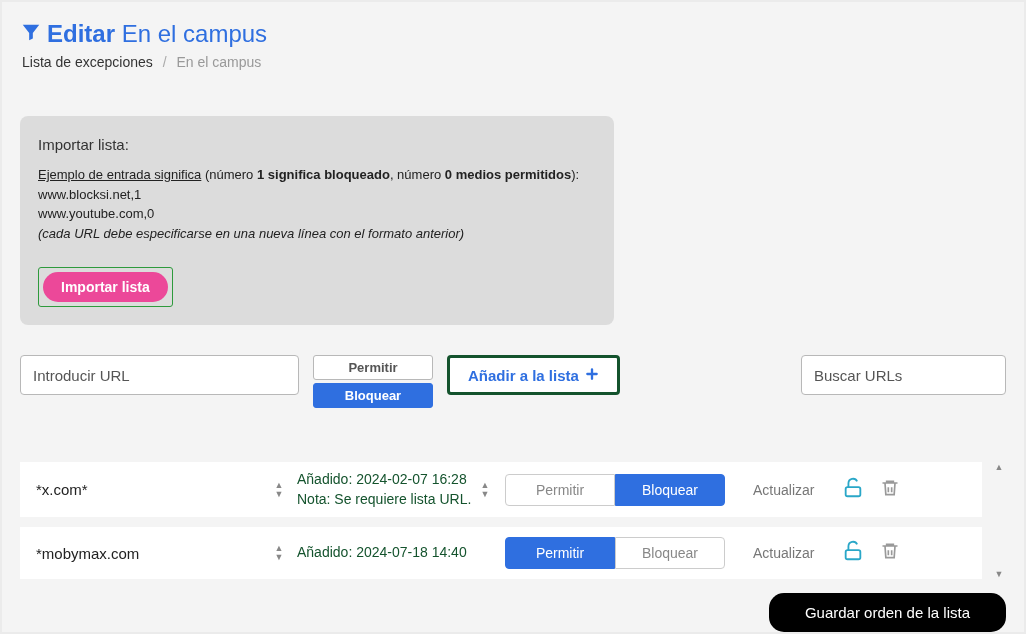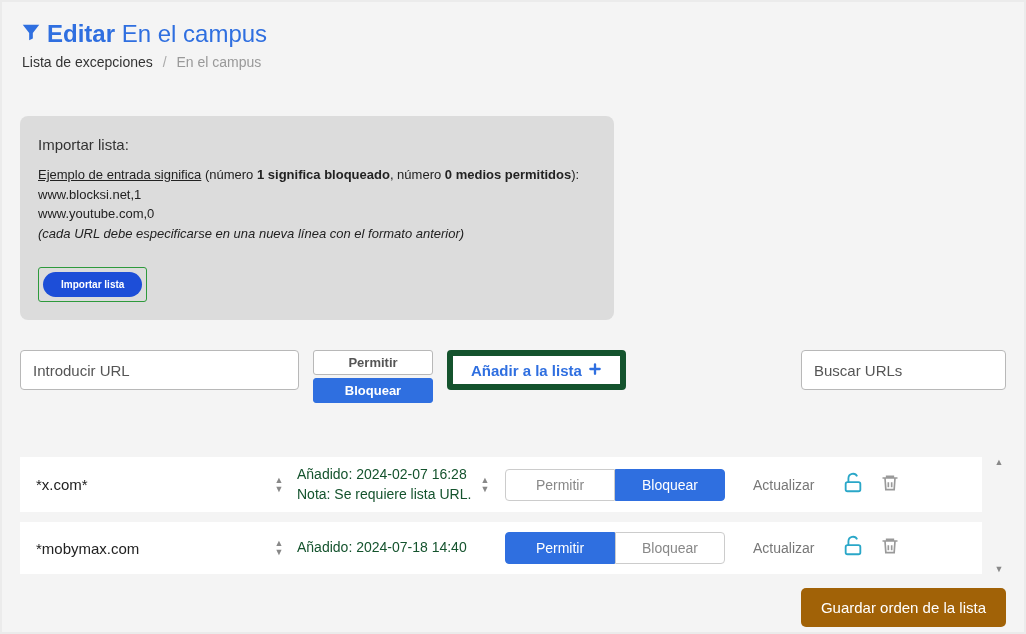--- a/index.html
+++ b/index.html
@@ -18,31 +18,31 @@
     .breadcrumb-current { color: #999; }
     
     .import-panel { background: #dcdcdc; border-radius: 8px; padding: 20px 18px 18px; width: 594px; margin-bottom: 30px; }
     .import-title { font-size: 15px; color: #333; margin-bottom: 12px; }
     .example-label { text-decoration: underline; color: #222; font-size: 13px; }
     .example-line { font-size: 13px; color: #222; line-height: 1.5; }
     .example-italic { font-style: italic; font-size: 13px; color: #222; line-height: 1.5; }
     .bold { font-weight: 700; }
     .import-btn-wrap { margin-top: 24px; }
     .import-btn-outline { border: 1px solid #2e9a3c; border-radius: 3px; padding: 4px; display: inline-block; }
-    .import-btn { background: #1d4ed8; color: #fff; border: none; border-radius: 20px; padding: 7px 18px; font-size: 10px; font-weight: 600; cursor: pointer; }
+    .import-btn { background: #ec4899; color: #fff; border: none; border-radius: 20px; padding: 7px 18px; font-size: 14px; font-weight: 600; cursor: pointer; }
     
     .controls-row { display: flex; align-items: flex-start; gap: 14px; margin-bottom: 54px; }
     .url-input { width: 279px; height: 40px; border: 1px solid #b8b8b8; border-radius: 4px; padding: 0 12px; font-size: 15px; color: #333; }
     .url-input::placeholder { color: #555; }
     
     .toggle-stack { display: flex; flex-direction: column; width: 120px; }
     .toggle-permit { background: #fff; color: #555; border: 1px solid #b8b8b8; border-radius: 3px; padding: 4px 0; font-size: 13px; font-weight: 700; cursor: pointer; margin-bottom: 3px; }
     .toggle-block { background: #2f6fe0; color: #fff; border: 1px solid #2f6fe0; border-radius: 3px; padding: 4px 0; font-size: 13px; font-weight: 700; cursor: pointer; }
     
-    .add-btn { display: inline-flex; align-items: center; gap: 6px; background: #fff; color: #2f6fe0; border: 6px solid #14532d; border-radius: 4px; padding: 0 18px; height: 40px; font-size: 15px; font-weight: 600; cursor: pointer; }
+    .add-btn { display: inline-flex; align-items: center; gap: 6px; background: #fff; color: #2f6fe0; border: 3px solid #14532d; border-radius: 4px; padding: 0 18px; height: 40px; font-size: 15px; font-weight: 600; cursor: pointer; }
     
     .search-input { width: 205px; height: 40px; border: 1px solid #b8b8b8; border-radius: 4px; padding: 0 12px; font-size: 15px; color: #a16207; }
     .search-input::placeholder { color: #555; }
     
     .spacer { flex: 1; }
     
     .list-wrap { position: relative; }
     .list { background: transparent; padding-right: 24px; }
     .row { background: #fff; display: flex; align-items: center; padding: 8px 12px 8px 16px; margin-bottom: 10px; min-height: 52px; }
     .row-url { font-size: 15px; color: #222; width: 235px; }
@@ -58,21 +58,21 @@
     .row-block-off { background: #fff; color: #888; border: 1px solid #ccc; border-top-left-radius: 0; border-bottom-left-radius: 0; }
     .update-link { color: #777; font-size: 14px; margin-left: 28px; cursor: pointer; }
     .row-icons { display: flex; gap: 16px; margin-left: 28px; align-items: center; }
     .lock-icon { color: #2aa7c8; cursor: pointer; }
     .trash-icon { color: #999; cursor: pointer; }
     
     .scroll-track { position: absolute; right: 0; top: 0; bottom: 0; width: 14px; display: flex; flex-direction: column; align-items: center; justify-content: space-between; }
     .scroll-arrow { color: #888; font-size: 9px; cursor: pointer; }
     
     .footer { display: flex; justify-content: flex-end; margin-top: 14px; padding-right: 0; }
-    .save-btn { background: #a16207; color: #fff; border: none; border-radius: 5px; padding: 11px 20px; font-size: 15px; cursor: pointer; }
+    .save-btn { background: #000000; color: #fff; border: none; border-radius: 15px; padding: 11px 36px; font-size: 15px; cursor: pointer; }
   </style>
 </head>
 <body>
 
 <div class="page">
   <div class="header">
     <span class="filter-icon">
       <svg width="22" height="22" viewBox="0 0 24 24" fill="currentColor">
           <path d="M3 4h18l-7 9v6l-4 2v-8L3 4z"></path>
         </svg>

